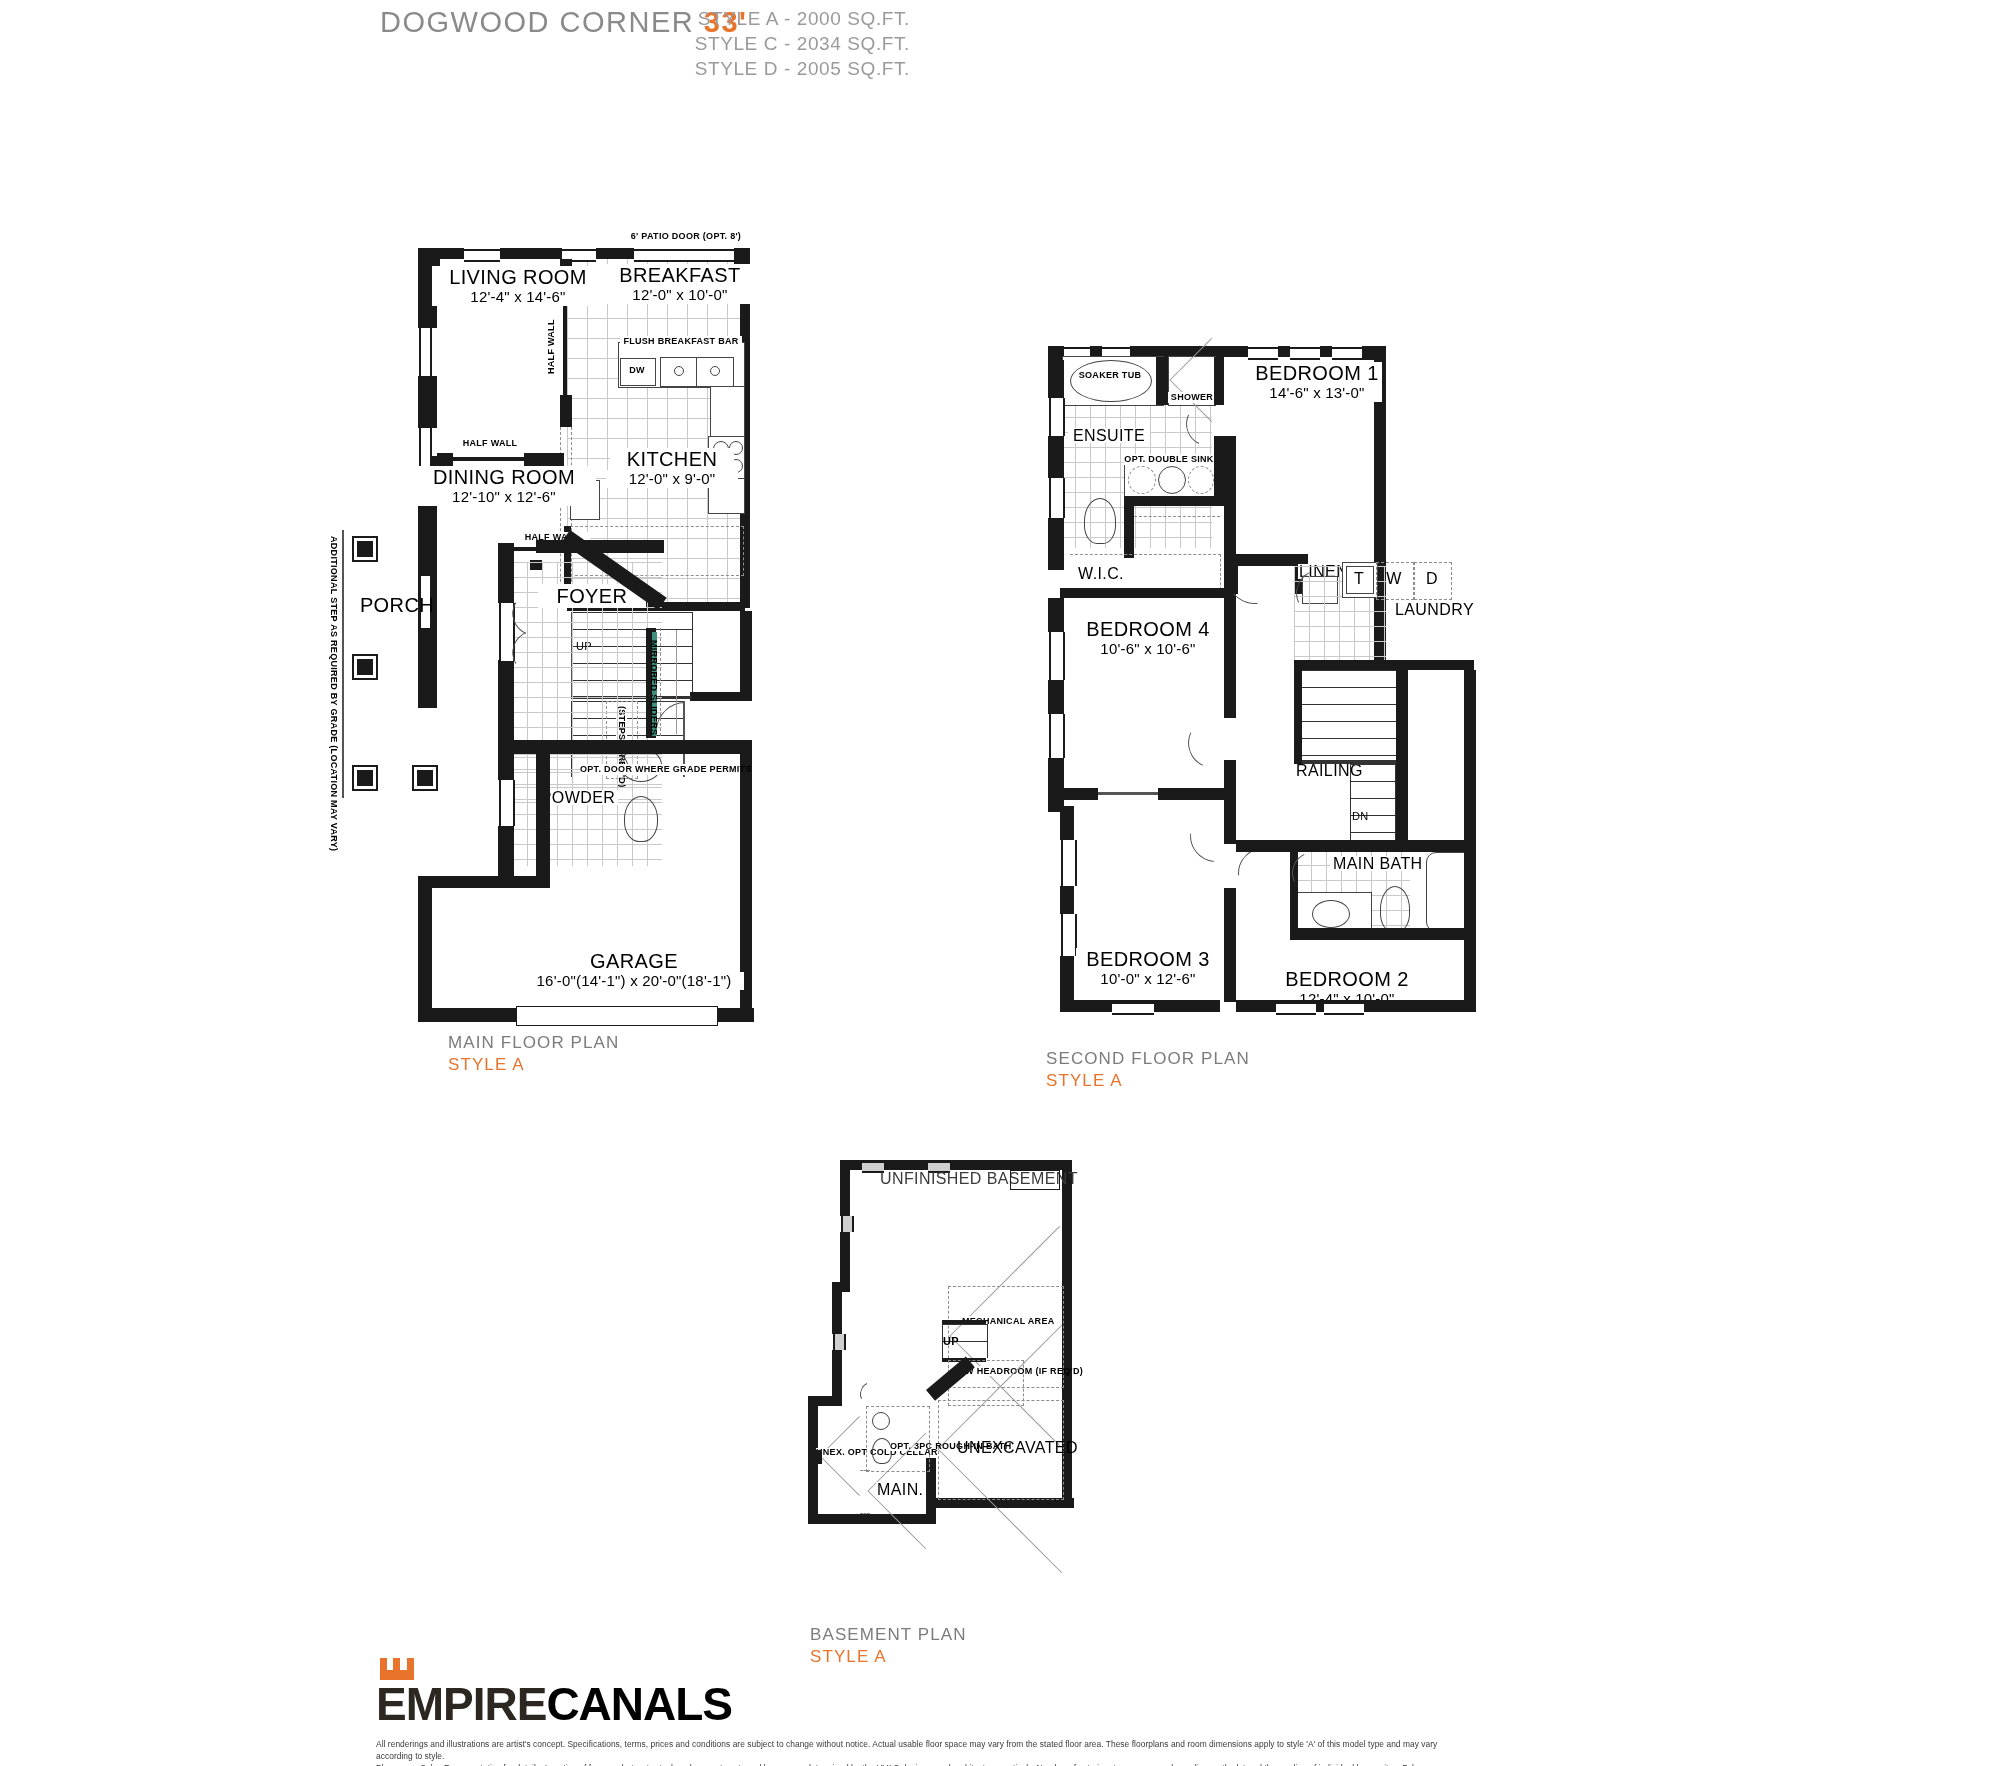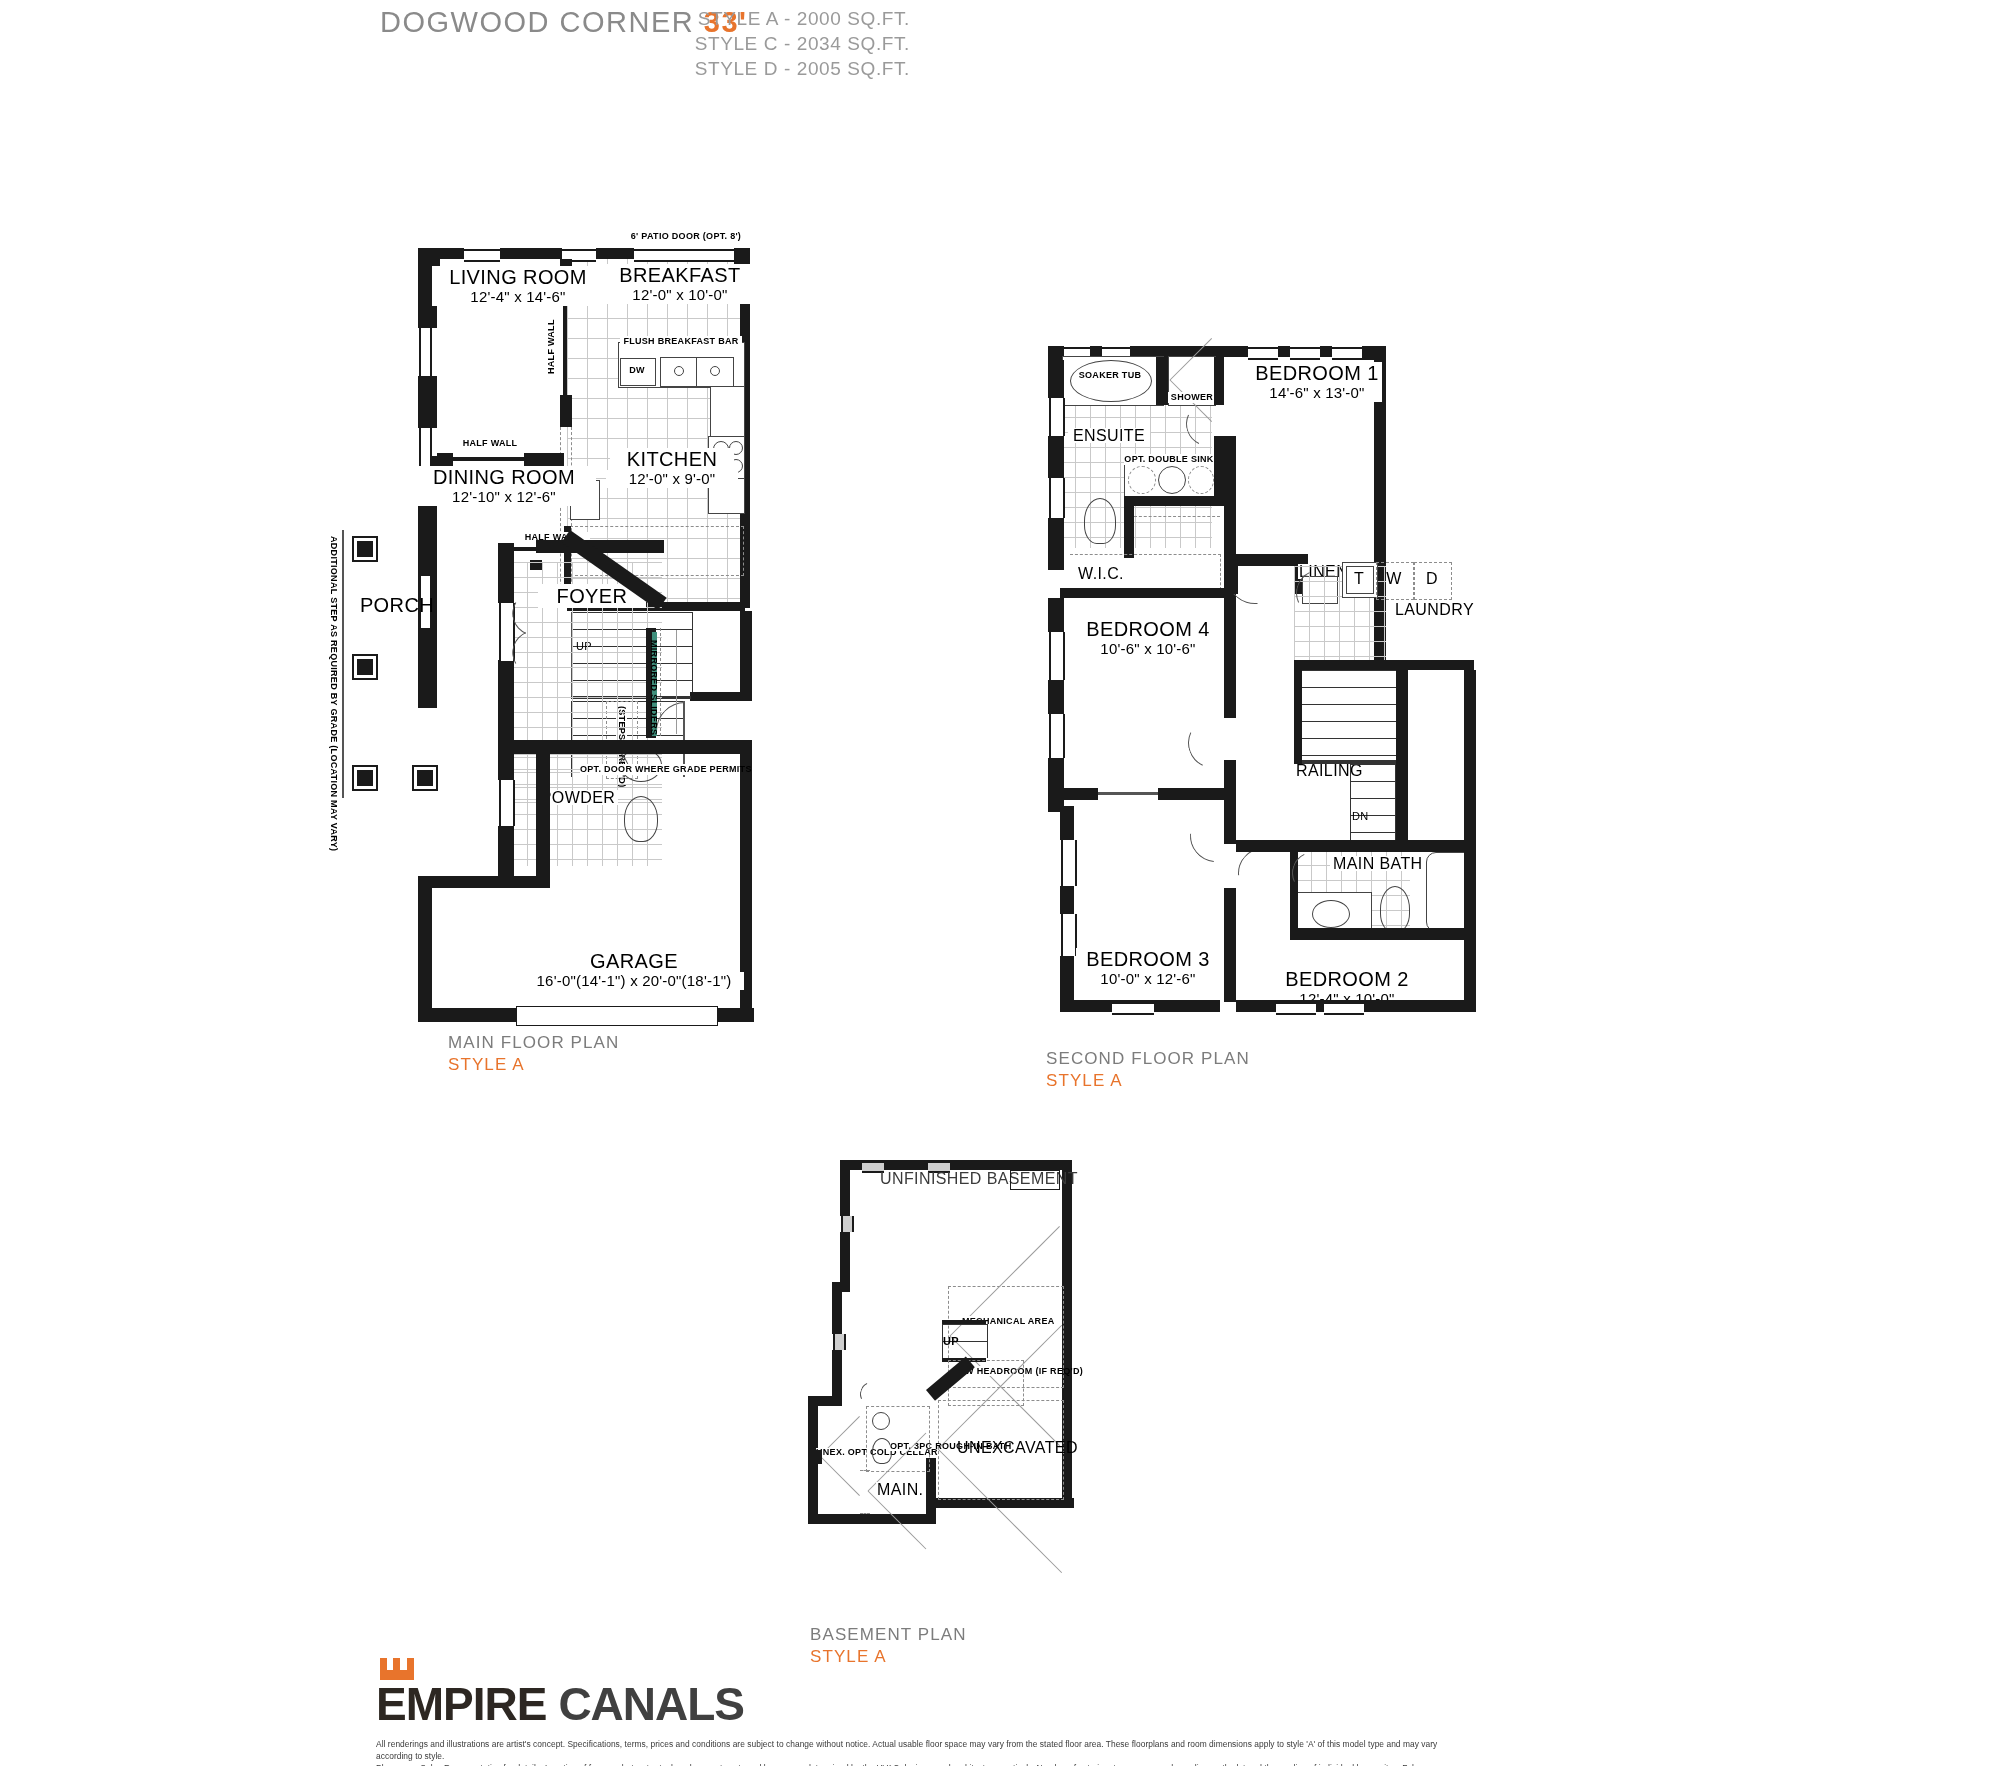--- a/index.html
+++ b/index.html
@@ -46,21 +46,21 @@
   .xbox:after{transform:rotate(-45deg) translateY(-50%);}
   .swing{position:absolute;border:1px solid #555;border-radius:50%;border-color:transparent transparent transparent #555;}
 
   
   #logo{position:absolute;left:376px;top:1658px;}
   #logo .crown{position:relative;width:34px;height:22px;margin-left:4px;}
   #logo .crown b{position:absolute;bottom:0;width:100%;height:10px;background:#e8742c;display:block;}
   #logo .crown s{position:absolute;top:0;width:7px;height:12px;background:#e8742c;display:block;}
   #logo .word{font-size:46px;font-weight:700;letter-spacing:-1px;line-height:46px;margin-top:1px;}
   #logo .e{color:#2d2722;}
-  #logo .c{color:#404040;margin-left:12px;}
+  #logo .c{color:#000000;}
   #disclaimer{position:absolute;left:376px;top:1738px;width:1080px;font-size:8.4px;line-height:12px;color:#3a3a3a;letter-spacing:.05px;}
 </style>
 </head>
 <body>
 
 <div class="page">
 
   <div id="header-title">
     <span>DOGWOOD CORNER</span>
     <span class="ft">33'</span>

